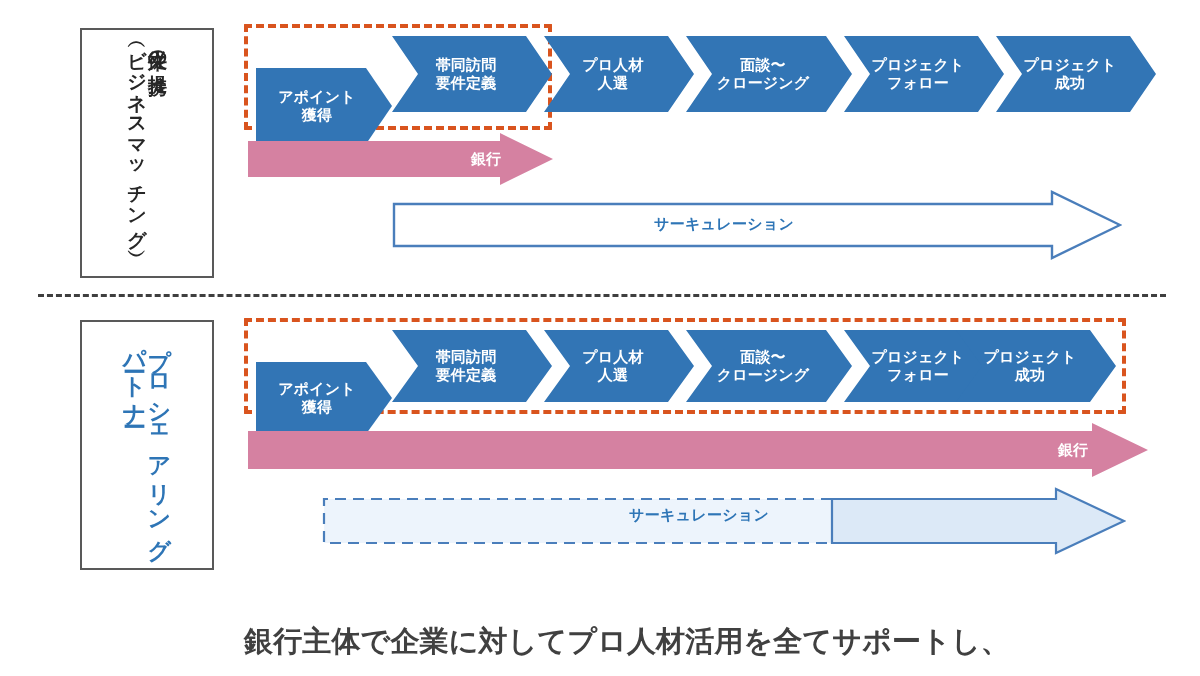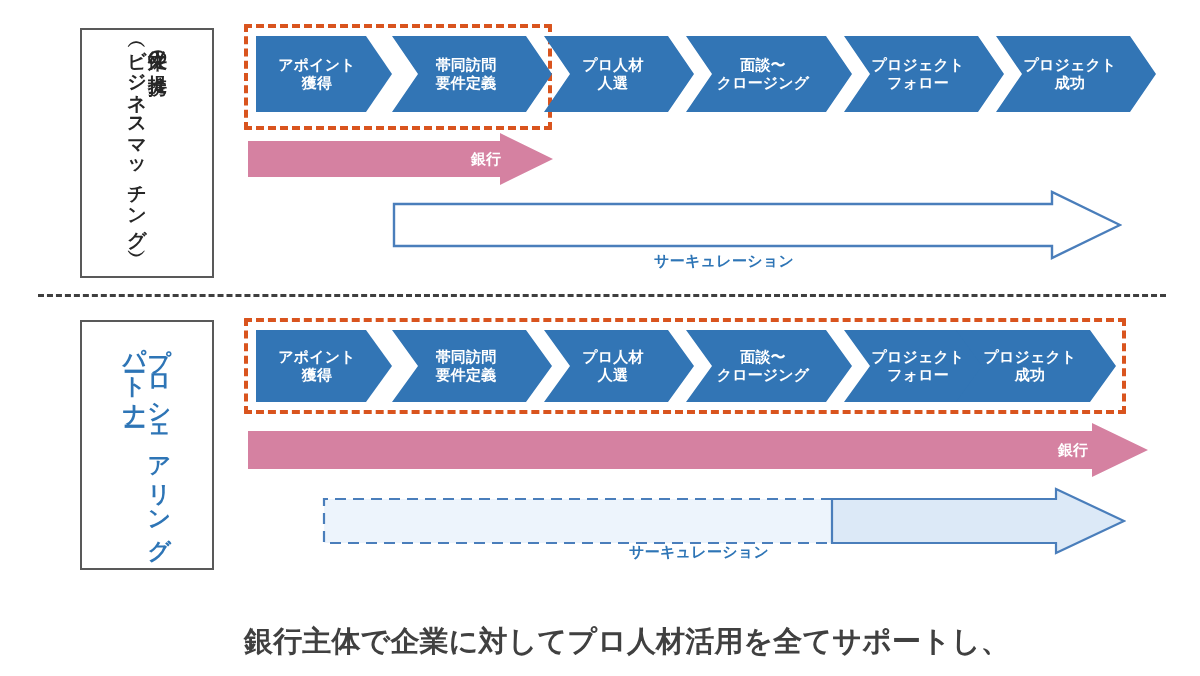--- a/index.html
+++ b/index.html
@@ -63,20 +63,21 @@
     display: flex;
     align-items: center;
     justify-content: center;
     letter-spacing: 0.01em;
     padding-right: 12px;
     clip-path: polygon(0 0, calc(100% - 26px) 0, 100% 50%, calc(100% - 26px) 100%, 0 100%, 26px 50%);
   }
   .chev.first {
     padding-right: 14px;
     clip-path: polygon(0 0, calc(100% - 26px) 0, 100% 50%, calc(100% - 26px) 100%, 0 100%);
+    margin-top: 32px;
   }
   .chev .txt { display: block; }
 
   
   .dash-box {
     position: absolute;
     box-sizing: border-box;
     border: 4px dashed #D9541E;
     background: transparent;
     border-radius: 1px;
@@ -101,21 +102,20 @@
     box-sizing: border-box;
   }
   .circ-outline svg { display: block; }
   .circ-label {
     position: absolute;
     color: #2E75B6;
     font-size: 15px;
     font-weight: bold;
     letter-spacing: 0.02em;
     white-space: nowrap;
-    margin-top: 37px;
   }
 
   
   .divider {
     position: absolute;
     border-top: 3px dashed #3F3F3F;
   }
 
   
   .caption {

